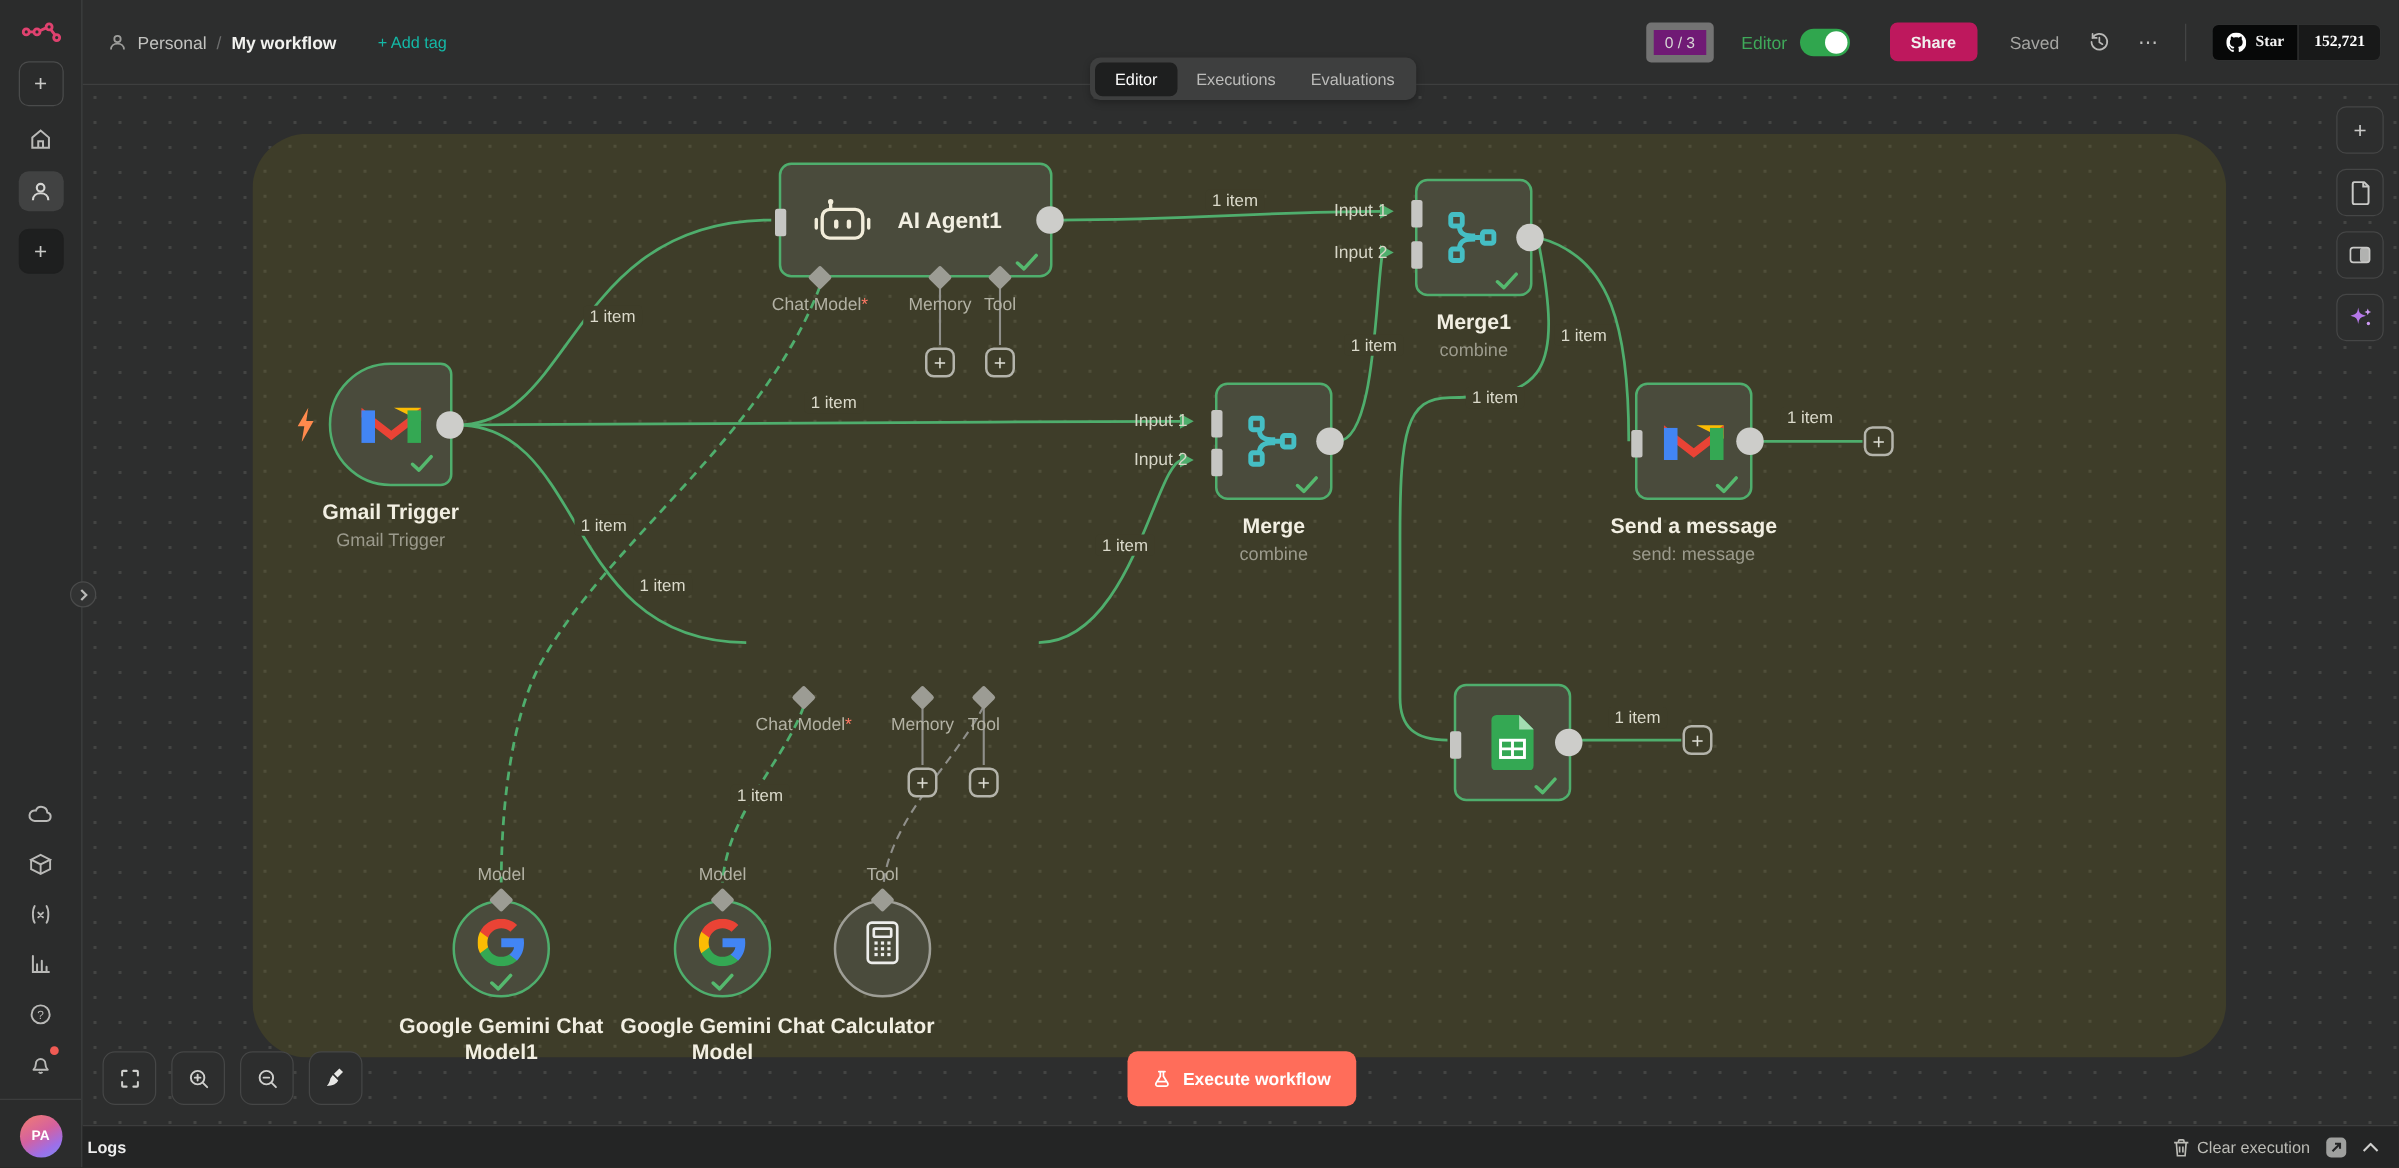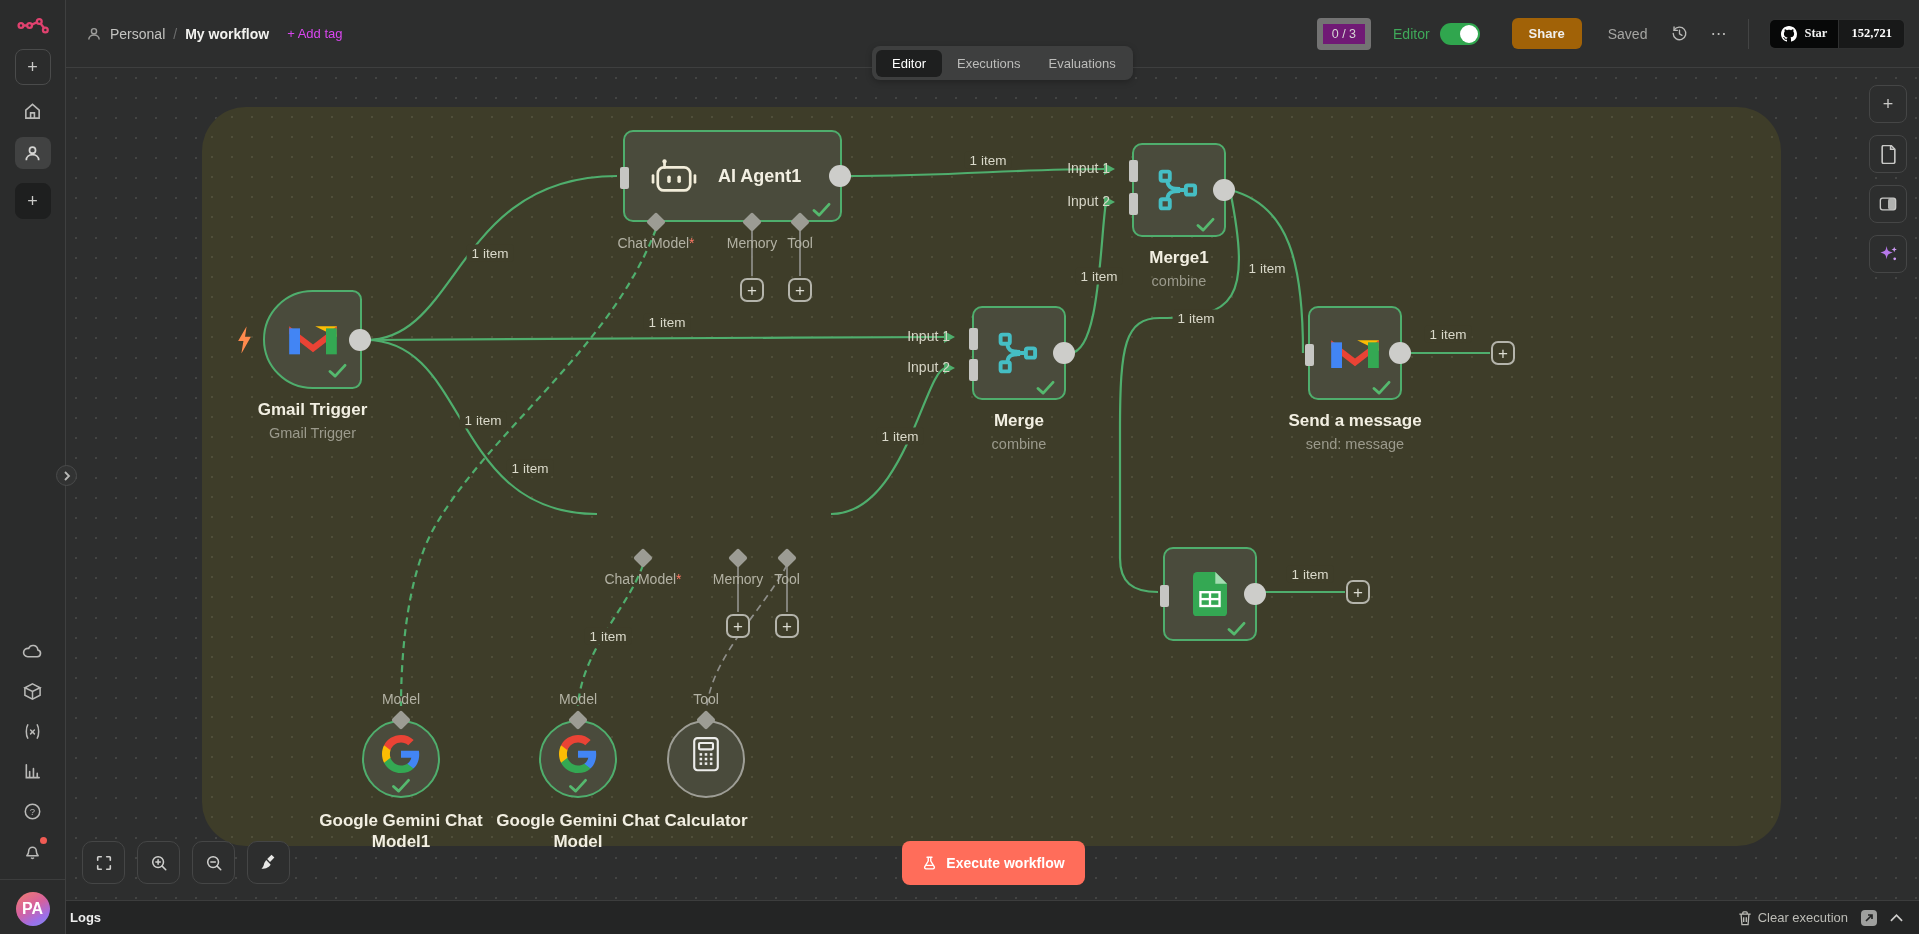--- a/index.html
+++ b/index.html
@@ -14,28 +14,28 @@
   .olive { position:absolute; left:202px; top:107px; width:1579px; height:739px; background:#3e3d29;
     background-image:radial-gradient(rgba(235,235,205,0.10) 1.2px, transparent 1.3px); background-size:20px 20px; border-radius:44px; z-index:1; }
   .logsbar { position:absolute; left:66px; bottom:0; right:0; height:34px; background:#242525; border-top:1px solid #3c3d3d; z-index:40; display:flex; align-items:center; }
   .logs-title { margin-left:4px; font-size:13px; font-weight:bold; color:#ededed; }
   .logs-right { margin-left:auto; margin-right:16px; display:flex; align-items:center; gap:12px; }
   .clear-exec { display:flex; align-items:center; gap:6px; font-size:13px; color:#bcbcb6; cursor:pointer; }
   .icon-btn-sm { display:flex; align-items:center; justify-content:center; cursor:pointer; }
 
   .breadcrumb { display:flex; align-items:center; gap:8px; margin-left:20px; font-size:14px; }
   .bc-project { color:#c3c3c0; } .bc-sep { color:#6d6e6e; } .bc-name { color:#f2f2ef; font-weight:bold; }
-  .bc-addtag { color:#d946ef; font-size:13px; margin-left:10px; cursor:pointer; }
+  .bc-addtag { color:#14b8a6; font-size:13px; margin-left:25px; cursor:pointer; }
 
   .header-right { margin-left:auto; display:flex; align-items:center; margin-right:14px; }
   .counter { border:6px solid #737373; background:#701a75; border-radius:4px; padding:3px 9px; font-size:12.5px; color:#d6d6d4; }
   .active-lbl { color:#3fa95a; font-size:14px; margin-left:22px; }
   .toggle { width:40px; height:22px; border-radius:11px; background:#30a64e; position:relative; margin-left:10px; cursor:pointer; }
   .toggle .knob { position:absolute; right:2px; top:2px; width:18px; height:18px; border-radius:50%; background:#fff; }
-  .share-btn { margin-left:32px; background:#a16207; border-radius:6px; padding:8px 17px; color:#f0f0ee; font-size:13px; font-weight:bold; cursor:pointer; }
+  .share-btn { margin-left:32px; background:#be185d; border-radius:6px; padding:8px 17px; color:#f0f0ee; font-size:13px; font-weight:bold; cursor:pointer; }
   .saved-lbl { margin-left:26px; color:#a5a5a2; font-size:14px; }
   .hist-btn { margin-left:24px; cursor:pointer; display:flex; }
   .more-btn { margin-left:22px; color:#bdbdbb; font-size:16px; letter-spacing:2px; cursor:pointer; }
   .hdr-div { width:1px; height:30px; background:#434444; margin:0 20px; }
   .github { display:flex; align-items:stretch; height:30px; border:1px solid #2f3030; border-radius:6px; overflow:hidden; cursor:pointer;font-family:Liberation Serif, serif; }
   .gh-star { display:flex; align-items:center; gap:7px; padding:0 11px; background:#070808; color:#f2f2f2; font-size:12.5px; font-weight:bold; }
   .gh-count { display:flex; align-items:center; padding:0 12px; background:#181919; color:#ffffff; font-size:12.5px; font-weight:bold; border-left:1px solid #2f3030; }
 
   .tabs { position:absolute; left:872px; top:46px; height:34px; background:#3e3f3f; border-radius:8px; display:flex; align-items:center; padding:0 4px; gap:2px; z-index:36; box-shadow:0 2px 6px rgba(0,0,0,0.25); }
   .tab { font-size:13px; font-weight:normal; color:#bcbcba; padding:6px 13px; border-radius:6px; cursor:pointer; }
@@ -43,21 +43,21 @@
 
   
   .sb-logo { margin:16px auto 0; width:34px; display:flex; justify-content:center; }
   .sb-btn { width:36px; height:36px; margin:14px auto 0; border:1px solid #4a4b4b; border-radius:8px; display:flex; align-items:center; justify-content:center; color:#c9c9c7; font-size:18px; cursor:pointer; }
   .sb-btn.dark { background:#1e1f1f; border-color:#1e1f1f; }
   .sb-icon { width:36px; height:32px; margin:10px auto 0; display:flex; align-items:center; justify-content:center; border-radius:8px; cursor:pointer; }
   .sb-icon.active { background:#414242; }
   .sb-bottom { position:absolute; bottom:0; left:0; width:100%; padding-bottom:8px; }
   .sb-bottom .sb-icon { margin-top:8px; position:relative; }
   .avatar-wrap { border-top:1px solid #3c3d3d; margin-top:12px; padding-top:12px; display:flex; justify-content:center; }
-  .avatar { width:34px; height:34px; border-radius:50%; background:linear-gradient(150deg,#ef7b74 5%,#d4619f 45%,#9d6fe8 75%,#7e8cf0 100%); color:#fff; font-size:16px; font-weight:bold; display:flex; align-items:center; justify-content:center; cursor:pointer; }
+  .avatar { width:34px; height:34px; border-radius:50%; background:linear-gradient(150deg,#ef7b74 5%,#d4619f 45%,#9d6fe8 75%,#7e8cf0 100%); color:#fff; font-size:11px; font-weight:bold; display:flex; align-items:center; justify-content:center; cursor:pointer; }
   .bell-dot { position:absolute; top:2px; right:4px; width:7px; height:7px; border-radius:50%; background:#f05b54; }
 
   
   .right-panel { position:absolute; right:12px; top:85px; z-index:30; display:flex; flex-direction:column; gap:12px; }
   .panel-btn { width:38px; height:38px; background:#2d2e2e; border:1px solid #454646; border-radius:8px; display:flex; align-items:center; justify-content:center; color:#c9c9c7; font-size:18px; cursor:pointer; }
   .bl-controls { position:absolute; left:82px; top:841px; z-index:30; display:flex; gap:12px; }
   .ctl-btn { width:43px; height:43px; background:#2d2e2e; border:1px solid #454646; border-radius:10px; display:flex; align-items:center; justify-content:center; cursor:pointer; }
   .exec-btn { position:absolute; left:902px; top:841px; width:183px; height:44px; background:#ff6d5a; border-radius:8px; z-index:30; display:flex; align-items:center; justify-content:center; gap:9px; color:#fff; font-size:14px; font-weight:bold; cursor:pointer; }
   .canvas-chev { position:absolute; left:56px; top:465px; width:21px; height:21px; border-radius:50%; background:#323333; border:1px solid #4a4b4b; z-index:45; display:flex; align-items:center; justify-content:center; cursor:pointer; }
 

